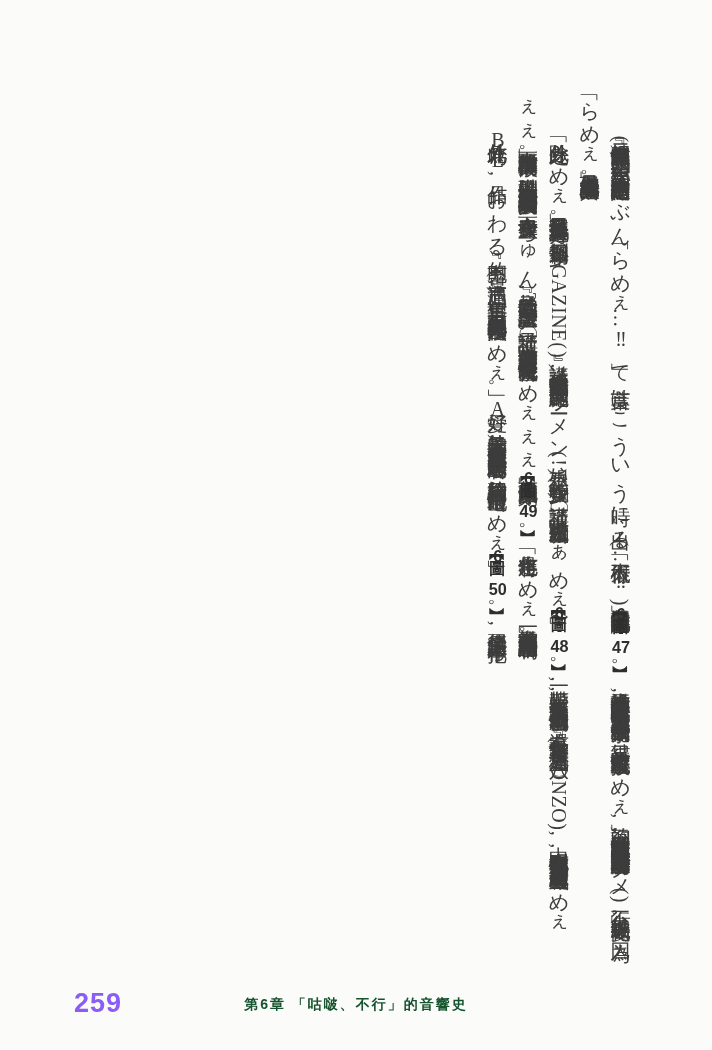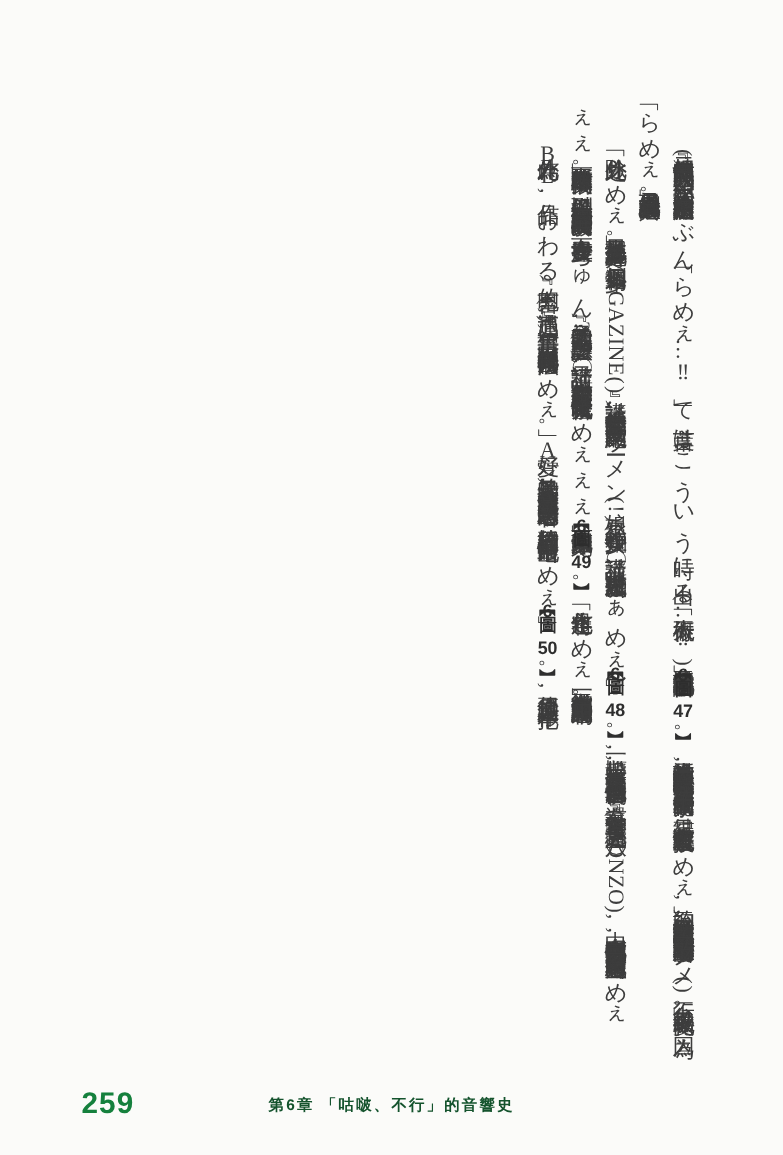--- a/index.html
+++ b/index.html
@@ -63,21 +63,21 @@
     height: 40px;
   }
   .page-number {
     position: absolute;
     left: 74px;
     top: 2px;
     font-family: "Liberation Sans", "DejaVu Sans", sans-serif;
     font-weight: 700;
     font-size: 27px;
     letter-spacing: 1px;
-    color: #15803d;
+    color: #8b5cf6;
   }
   .footer-chapter {
     position: absolute;
     left: 0;
     top: 10px;
     width: 712px;
     text-align: center;
     font-family: "Liberation Sans", "DejaVu Sans", sans-serif;
     font-weight: 700;
     font-size: 14px;

